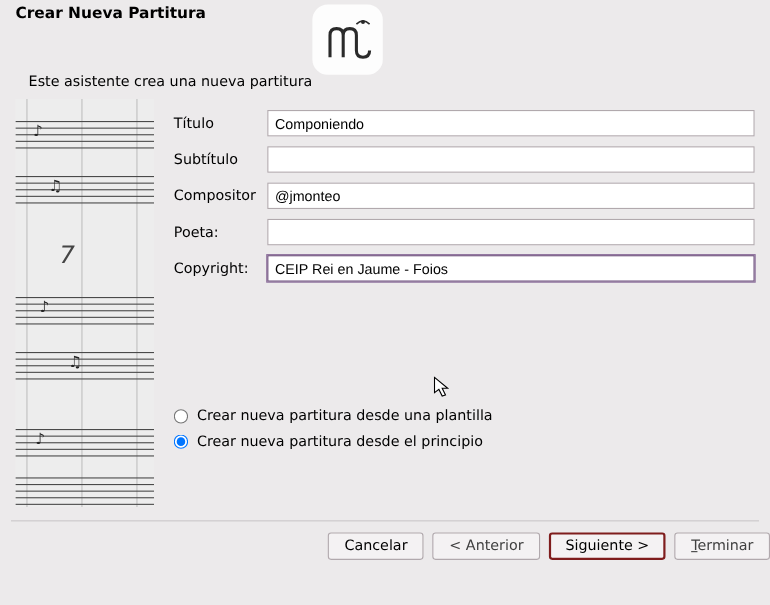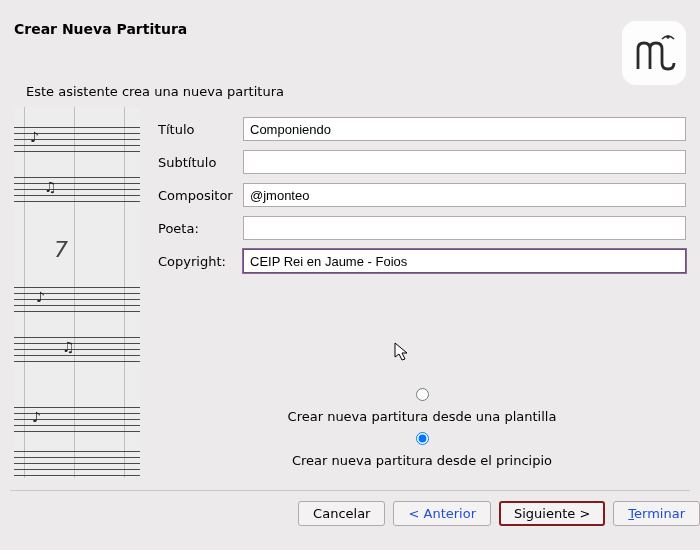--- a/index.html
+++ b/index.html
@@ -7,23 +7,23 @@
   font-family: "DejaVu Sans", "Liberation Sans", Arial, sans-serif;
   font-size: 13px;
   background: #eceaeb;
   color: #000;
   width: 700px;
   height: 550px;
   overflow: hidden;
 }
 .header {
   display: flex;
-  justify-content: space-between;
+  justify-content: flex-start;
   align-items: flex-start;
-  padding: 21px 14px 4px 14px;
+  padding: 4px 14px 4px 14px;
 }
 .header-text h2 {
   font-size: 14px;
   font-weight: bold;
 }
 .header-text p {
   font-size: 13px;
   padding-left: 12px;
   padding-top: 2px;
   margin-top: 45px;
@@ -91,21 +91,20 @@
 }
 .options {
   margin-top: 115px;
 }
 .opt-row {
   display: flex;
   align-items: center;
   gap: 8px;
   margin-bottom: 8px;
   font-size: 13px;
-  flex-direction: column;
 }
 .opt-row input[type="radio"] {
   width: 13px; height: 13px;
 }
 .separator {
   border-top: 1px solid #cbc7c9;
   margin: 12px 10px 10px 10px;
 }
 .footer {
   display: flex;
@@ -116,21 +115,21 @@
 .footer button {
   font-family: inherit;
   font-size: 13px;
   padding: 4px 14px;
   background: #f4f2f3;
   border: 1px solid #b1a9ad;
   border-radius: 3px;
   cursor: pointer;
 }
 .footer button:disabled {
-  color: #1d4ed8;
+  color: #404040;
   cursor: default;
 }
 .footer button.default {
   border: 2px solid #7f1d1d;
   padding: 3px 13px;
 }
 .cursor {
   position: absolute;
   pointer-events: none;
 }

